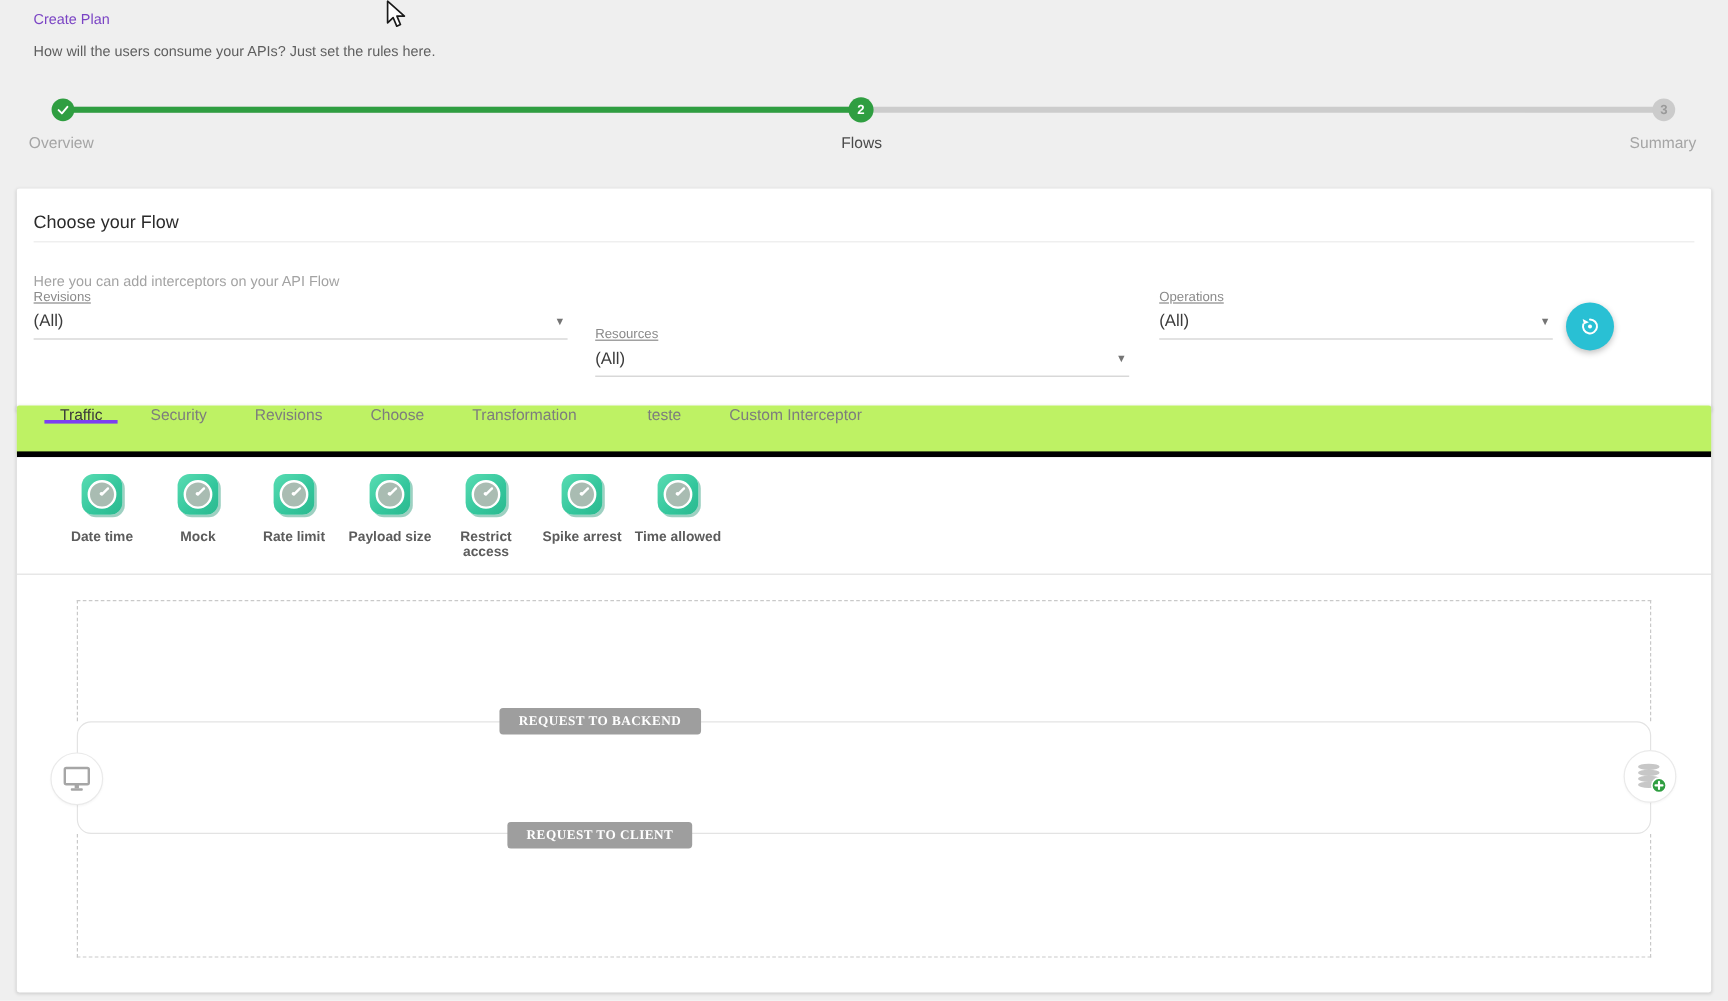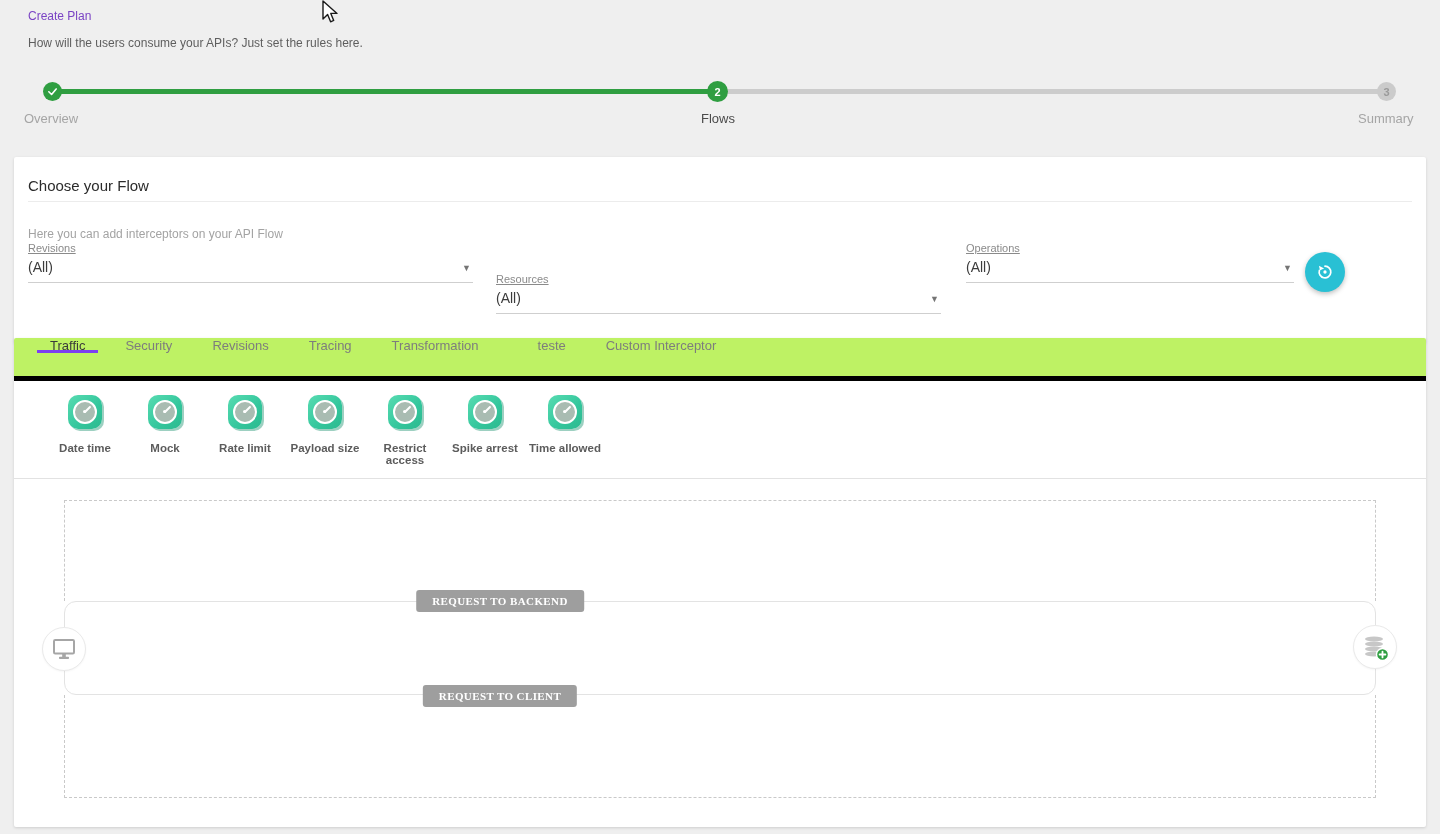--- a/index.html
+++ b/index.html
@@ -152,21 +152,21 @@
     </svg>
   </button>
 </div>
 
 <div class="card interceptor-card">
 
   <div class="tabs-bar">
     <div class="tab active">Traffic</div>
     <div class="tab">Security</div>
     <div class="tab">Revisions</div>
-    <div class="tab">Tracing</div>
+    <div class="tab">Choose</div>
     <div class="tab">Transformation</div>
     <div class="tab-divider"></div>
     <div class="tab">teste</div>
     <div class="tab">Custom Interceptor</div>
   </div>
 
   <div class="icons-row">
     <div class="icon-cell">
       <div class="gauge-badge">
           <div class="gauge-face">

